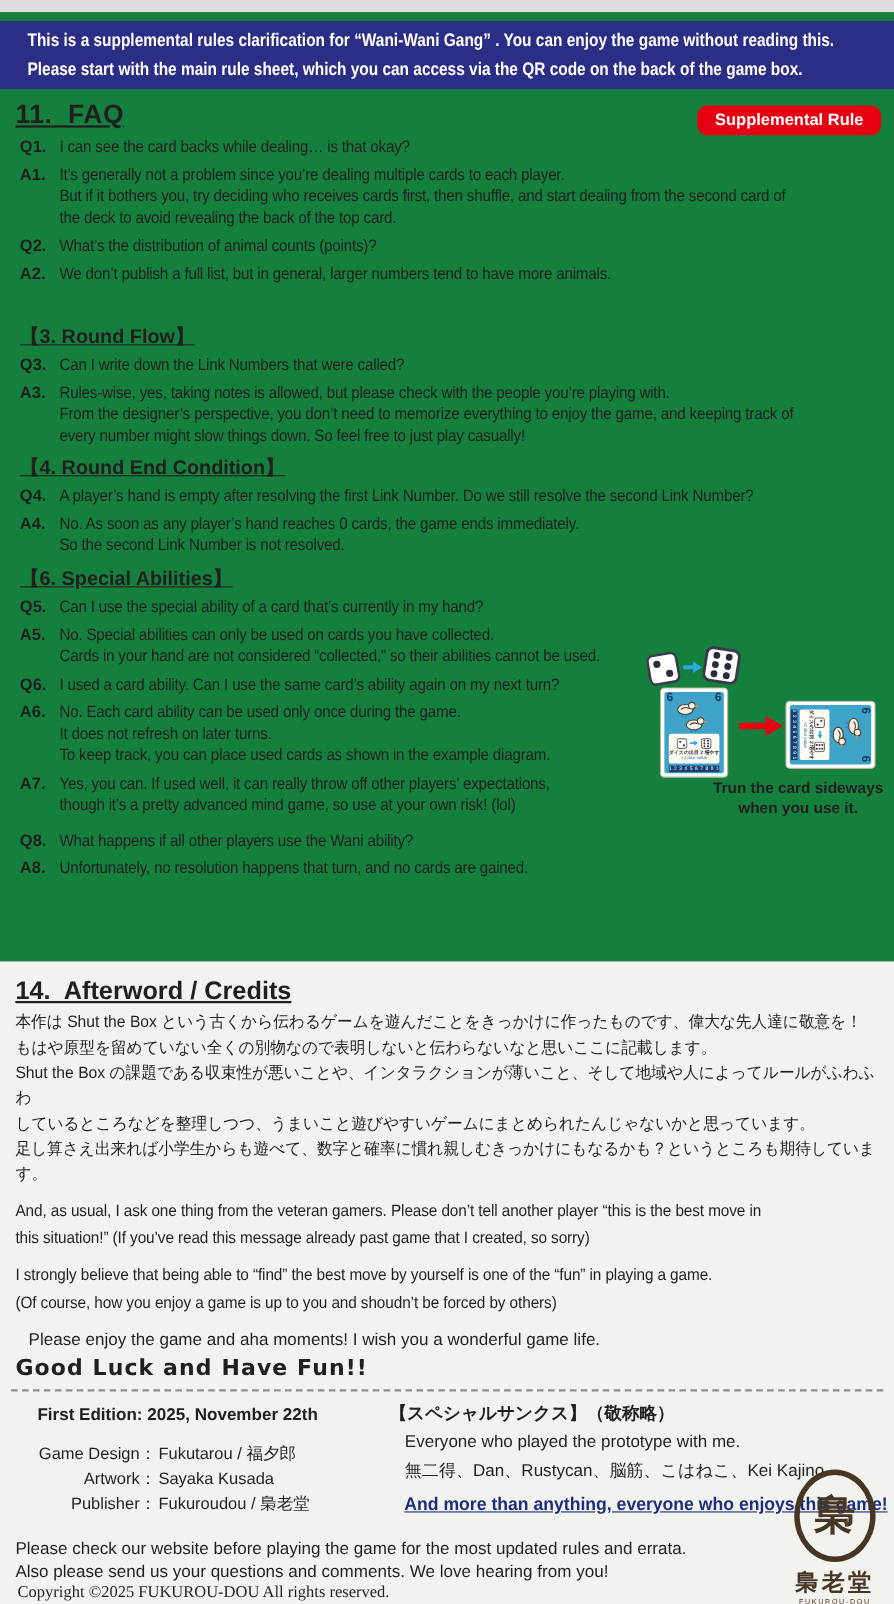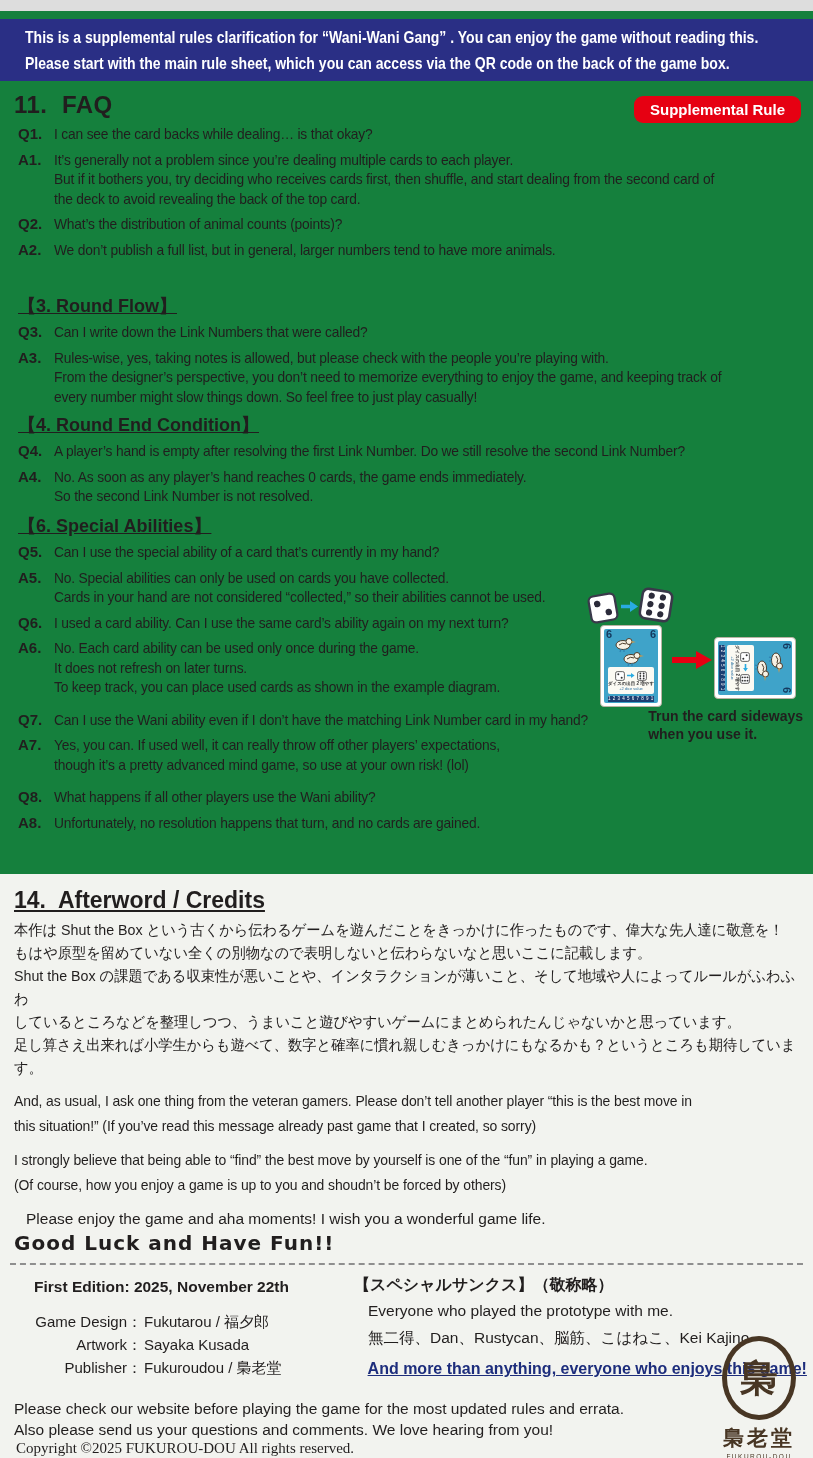--- a/index.html
+++ b/index.html
@@ -7,21 +7,21 @@
         font-family:"Liberation Sans",sans-serif;color:#211e1e;overflow:hidden;margin:11px auto;}
 
   
   .banner{position:absolute;top:8px;left:0;width:813px;height:62px;background:#2a2f85;
           color:#fff;font-weight:bold;font-size:16.5px;line-height:26px;
           display:flex;flex-direction:column;justify-content:center;padding-left:25px;box-sizing:border-box;}
   .banner .bline{white-space:nowrap;transform:scaleX(0.85);transform-origin:left center;width:118%;}
 
   
   .faq-title{position:absolute;top:80px;left:14px;margin:0;font-size:24px;font-weight:bold;
-             white-space:pre;letter-spacing:.5px;}
+             text-decoration:underline;white-space:pre;letter-spacing:.5px;}
   .badge{position:absolute;top:85px;right:12px;background:#e60012;color:#fff;font-weight:bold;
          font-size:15px;line-height:15px;padding:6px 16px;border-radius:9px;}
 
   
   .faq-sec{position:absolute;left:18px;right:10px;}
   .faq-sec h3{margin:0 0 5px;font-size:18px;line-height:21px;font-weight:bold;text-decoration:underline;white-space:pre;}
   .qa{display:flex;margin-bottom:6px;}
   .qa.gap{margin-top:13px;}
   .qlabel{flex:none;width:36px;font-weight:bold;font-size:15px;line-height:19.5px;}
   .qtext{font-size:15px;line-height:19.5px;white-space:pre-line;letter-spacing:-.2px;
@@ -38,21 +38,21 @@
   .card-num.l{left:2px;} .card-num.r{right:2px;}
   .birds{position:absolute;top:7px;left:3px;width:48px;height:34px;}
   .ability{position:absolute;left:4px;right:4px;bottom:9px;height:27px;background:#fbfaf3;border-radius:2px;
            display:flex;flex-direction:column;align-items:center;justify-content:center;}
   .mini-dice{display:flex;align-items:center;gap:2px;height:11px;}
   .ability-jp{font-size:4.5px;line-height:5px;font-weight:bold;color:#333;white-space:nowrap;}
   .ability-en{font-size:4px;line-height:5px;color:#2a6fa0;white-space:nowrap;}
   .strip{position:absolute;left:4px;right:4px;bottom:1px;height:6px;background:#1c3e72;color:#fff;
          font-size:4.5px;line-height:6px;text-align:center;letter-spacing:.5px;overflow:hidden;white-space:nowrap;}
   .card-rot{transform:rotate(90deg);}
-  .diagram-caption{position:absolute;right:2px;top:120px;text-align:left;font-size:14px;font-weight:bold;
+  .diagram-caption{position:absolute;right:2px;top:120px;text-align:center;font-size:14px;font-weight:bold;
                    line-height:18px;white-space:pre-line;}
 
   
   .afterword{position:absolute;top:863px;left:0;width:813px;height:595px;background:#f2f3ef;
              box-sizing:border-box;padding:13px 14px 0;overflow:hidden;}
   .afterword h2{margin:0 0 4px;font-size:23px;font-weight:bold;text-decoration:underline;white-space:pre;}
   .jp{font-size:15px;line-height:23px;white-space:pre-line;transform:scaleX(0.95);transform-origin:left top;width:105.5%;}
   .para{font-size:15px;line-height:25px;white-space:pre-line;margin-top:9px;letter-spacing:-.1px;
         transform:scaleX(0.93);transform-origin:left top;width:107.5%;}
   .enjoy{font-size:15.5px;margin-top:13px;padding-left:12px;}
@@ -157,24 +157,20 @@
     </div>
     <div class="qa">
       <span class="qlabel">Q6.</span>
       <div class="qtext">I used a card ability. Can I use the same card’s ability again on my next turn?</div>
     </div>
     <div class="qa">
       <span class="qlabel">A6.</span>
       <div class="qtext">No. Each card ability can be used only once during the game.
 It does not refresh on later turns.
 To keep track, you can place used cards as shown in the example diagram.</div>
-    </div>
-    <div class="qa gap">
-      <span class="qlabel">Q7.</span>
-      <div class="qtext">Can I use the Wani ability even if I don’t have the matching Link Number card in my hand?</div>
     </div>
     <div class="qa">
       <span class="qlabel">A7.</span>
       <div class="qtext">Yes, you can. If used well, it can really throw off other players’ expectations,
 though it’s a pretty advanced mind game, so use at your own risk! (lol)</div>
     </div>
     <div class="qa gap">
       <span class="qlabel">Q8.</span>
       <div class="qtext">What happens if all other players use the Wani ability?</div>
     </div>

